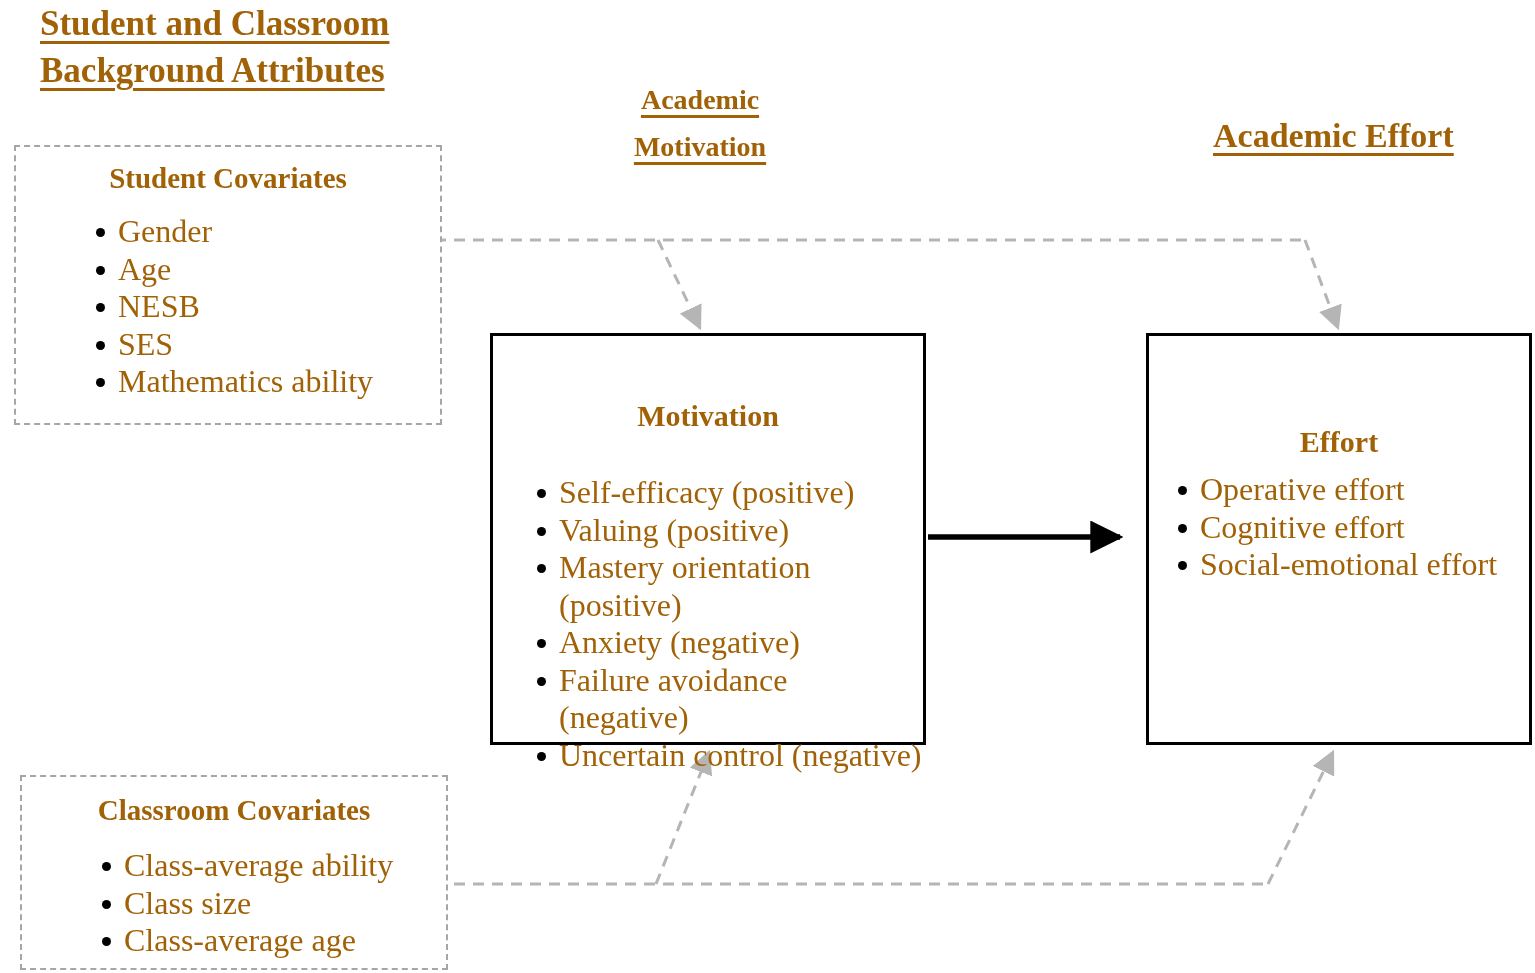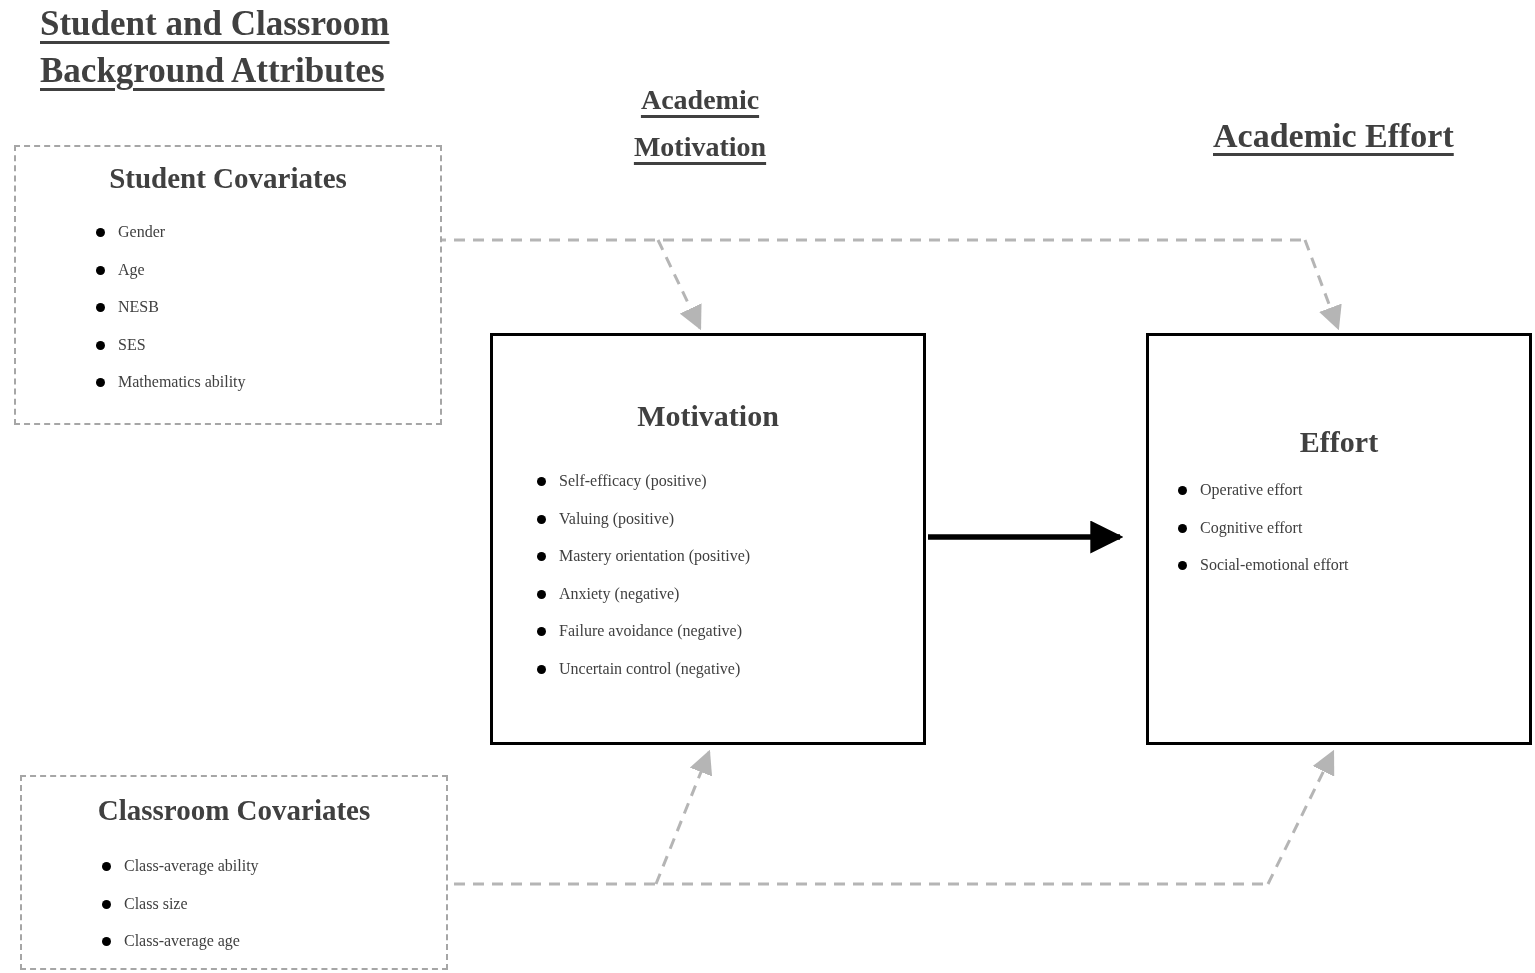--- a/index.html
+++ b/index.html
@@ -2,21 +2,21 @@
 <html><head>
 <meta charset="utf-8">
 <style>
   html, body { margin: 0; padding: 0; background: #ffffff; }
   .canvas {
     position: relative;
     width: 1535px;
     height: 973px;
     background: #ffffff;
     font-family: "Liberation Serif", serif;
-    color: #404040;
+    color: #a16207;
     overflow: hidden;
   }
   svg.arrows {
     position: absolute;
     left: 0; top: 0;
     width: 1535px; height: 973px;
     pointer-events: none;
   }
   .heading {
     position: absolute;
@@ -51,26 +51,26 @@
   }
   #box-student   .box-title { margin-top: 14px; }
   #box-classroom .box-title { margin-top: 16px; }
   #box-motivation .box-title { margin-top: 62px; font-size: 30px; line-height: 36px; }
   #box-effort    .box-title { margin-top: 88px; font-size: 30px; line-height: 36px; }
 
   ul.items {
     list-style: none;
     margin: 0;
     padding: 0;
-    font-size: 16px;
+    font-size: 32px;
     line-height: 37.5px;
   }
   #box-student   ul.items { margin-top: 18px; padding-left: 80px; }
   #box-classroom ul.items { margin-top: 20px; padding-left: 80px; }
-  #box-motivation ul.items { margin-top: 28px; padding-left: 44px; }
+  #box-motivation ul.items { margin-top: 40px; padding-left: 44px; }
   #box-effort    ul.items { margin-top: 11px; padding-left: 29px; }
 
   ul.items li { position: relative; padding-left: 22px; }
   ul.items li::before {
     content: "";
     position: absolute;
     left: 0;
     top: 15px;
     width: 9px;
     height: 9px;

